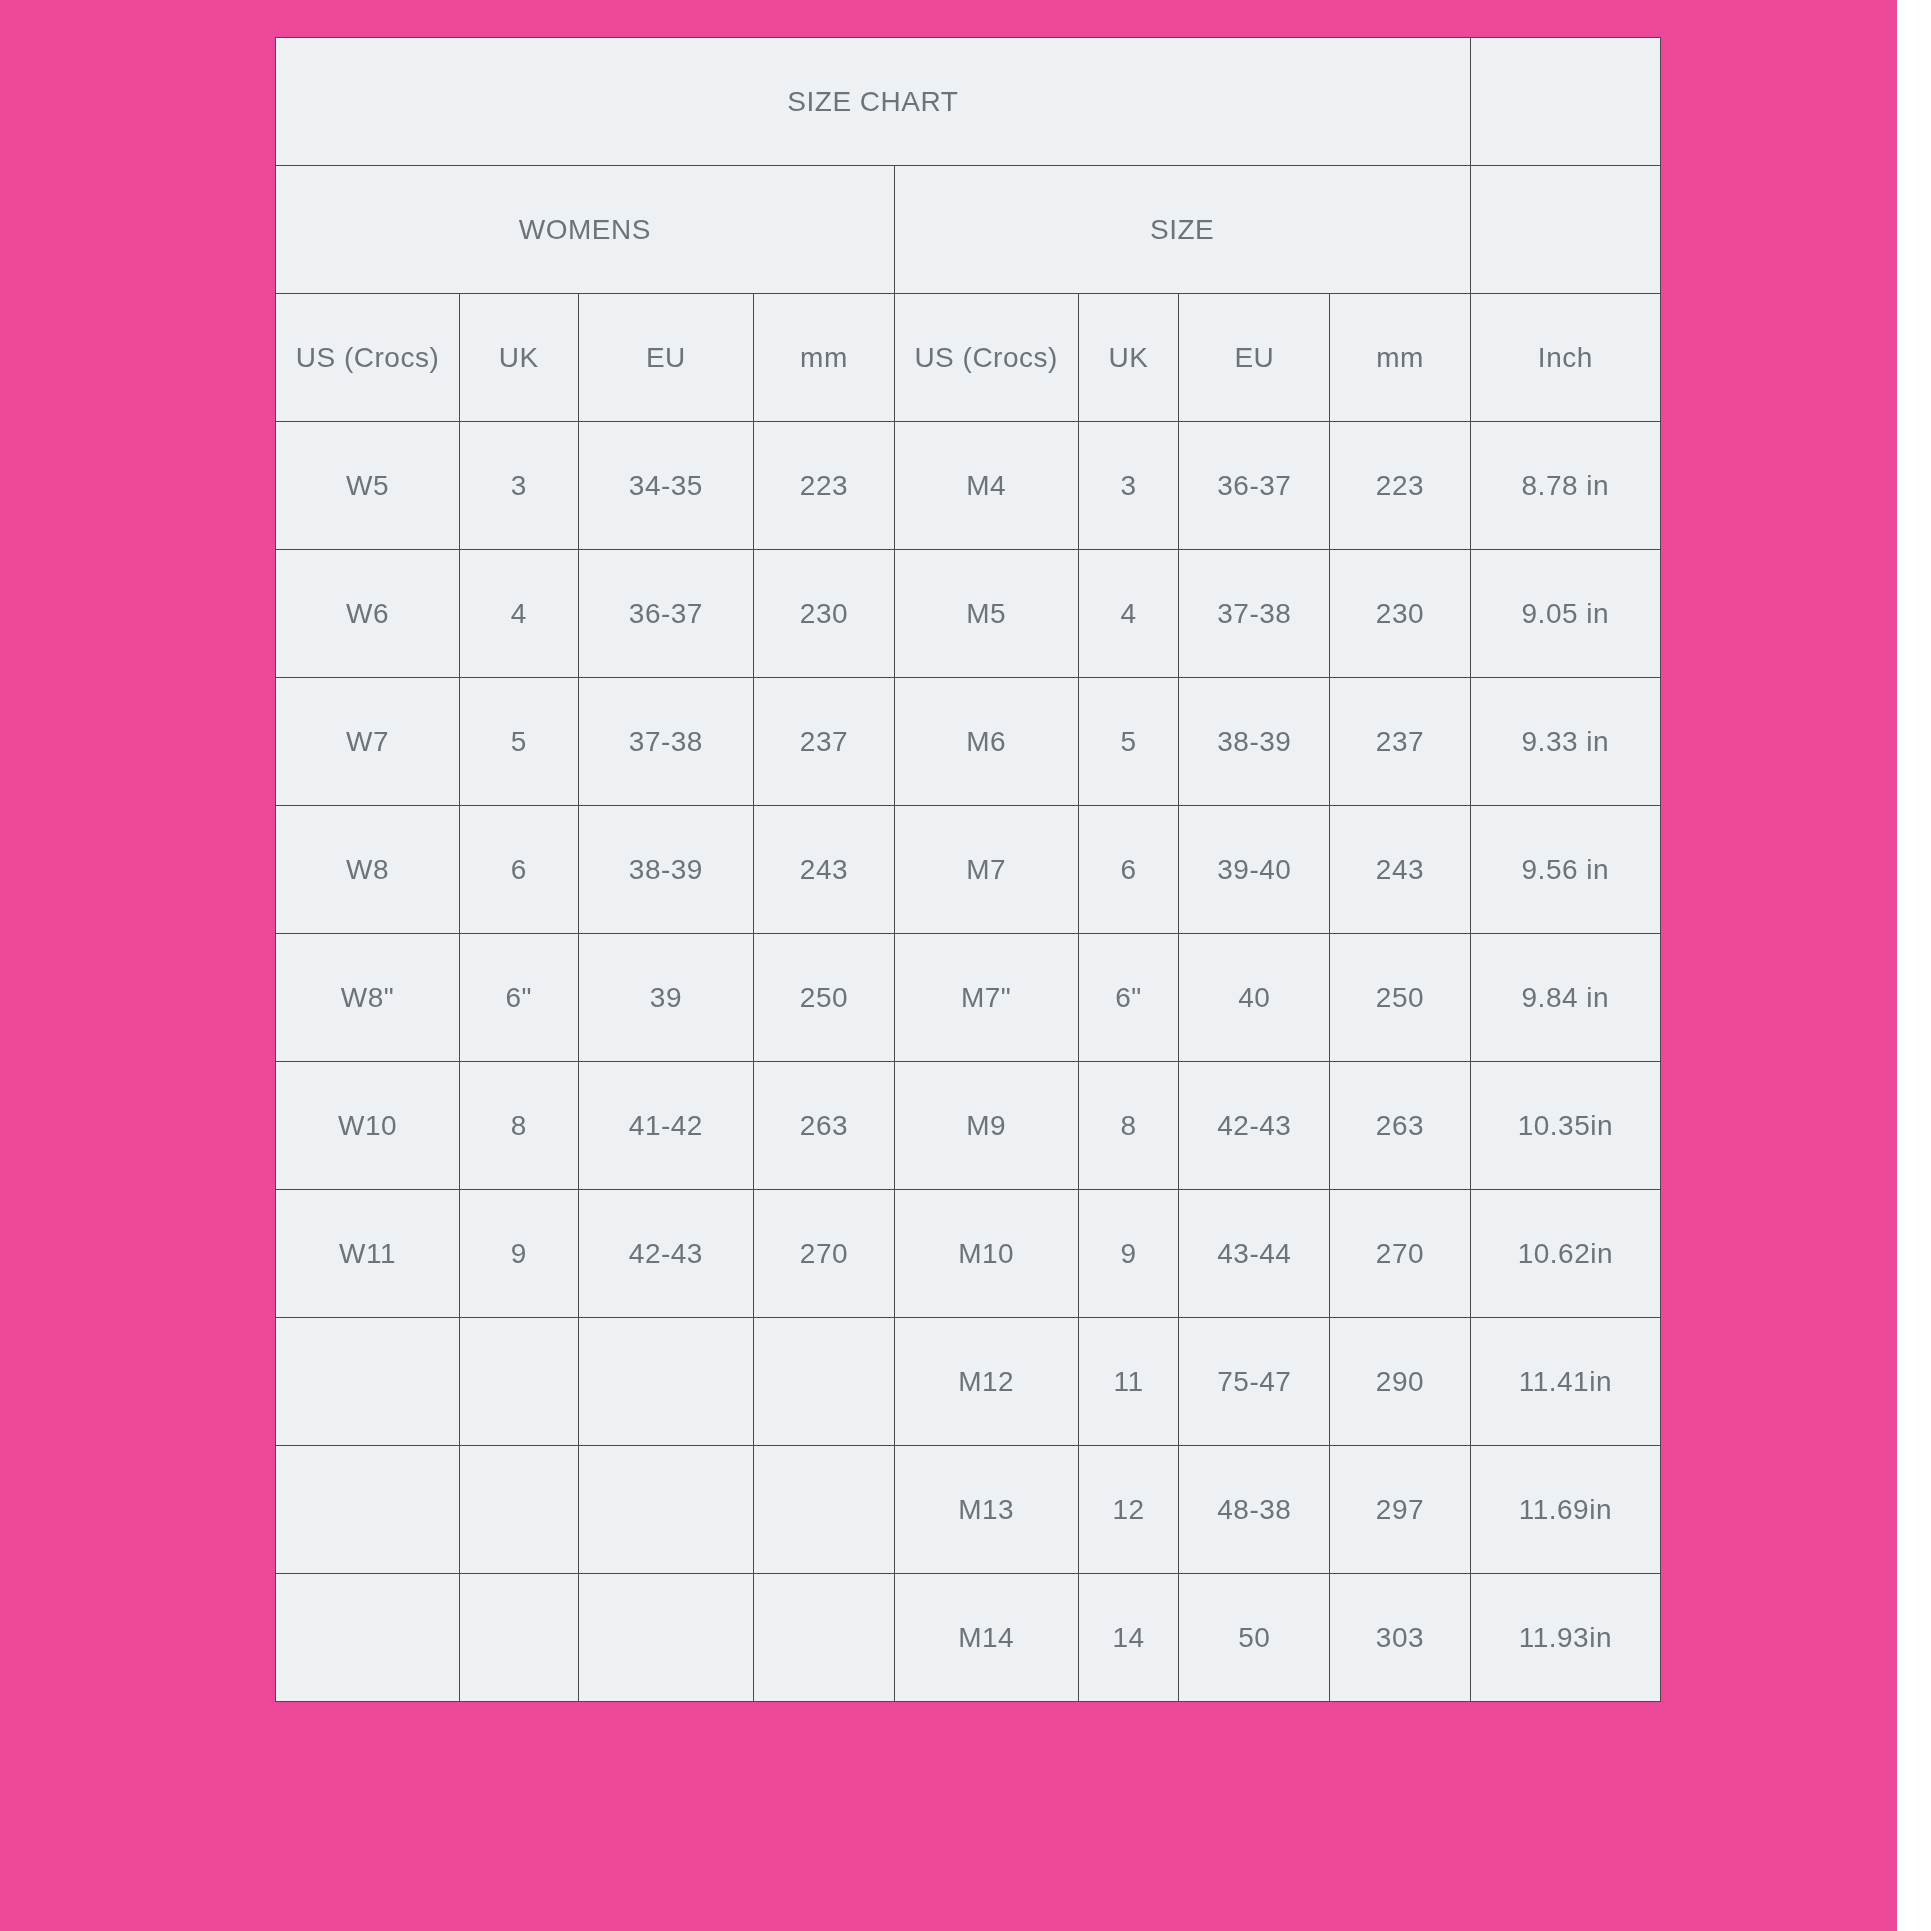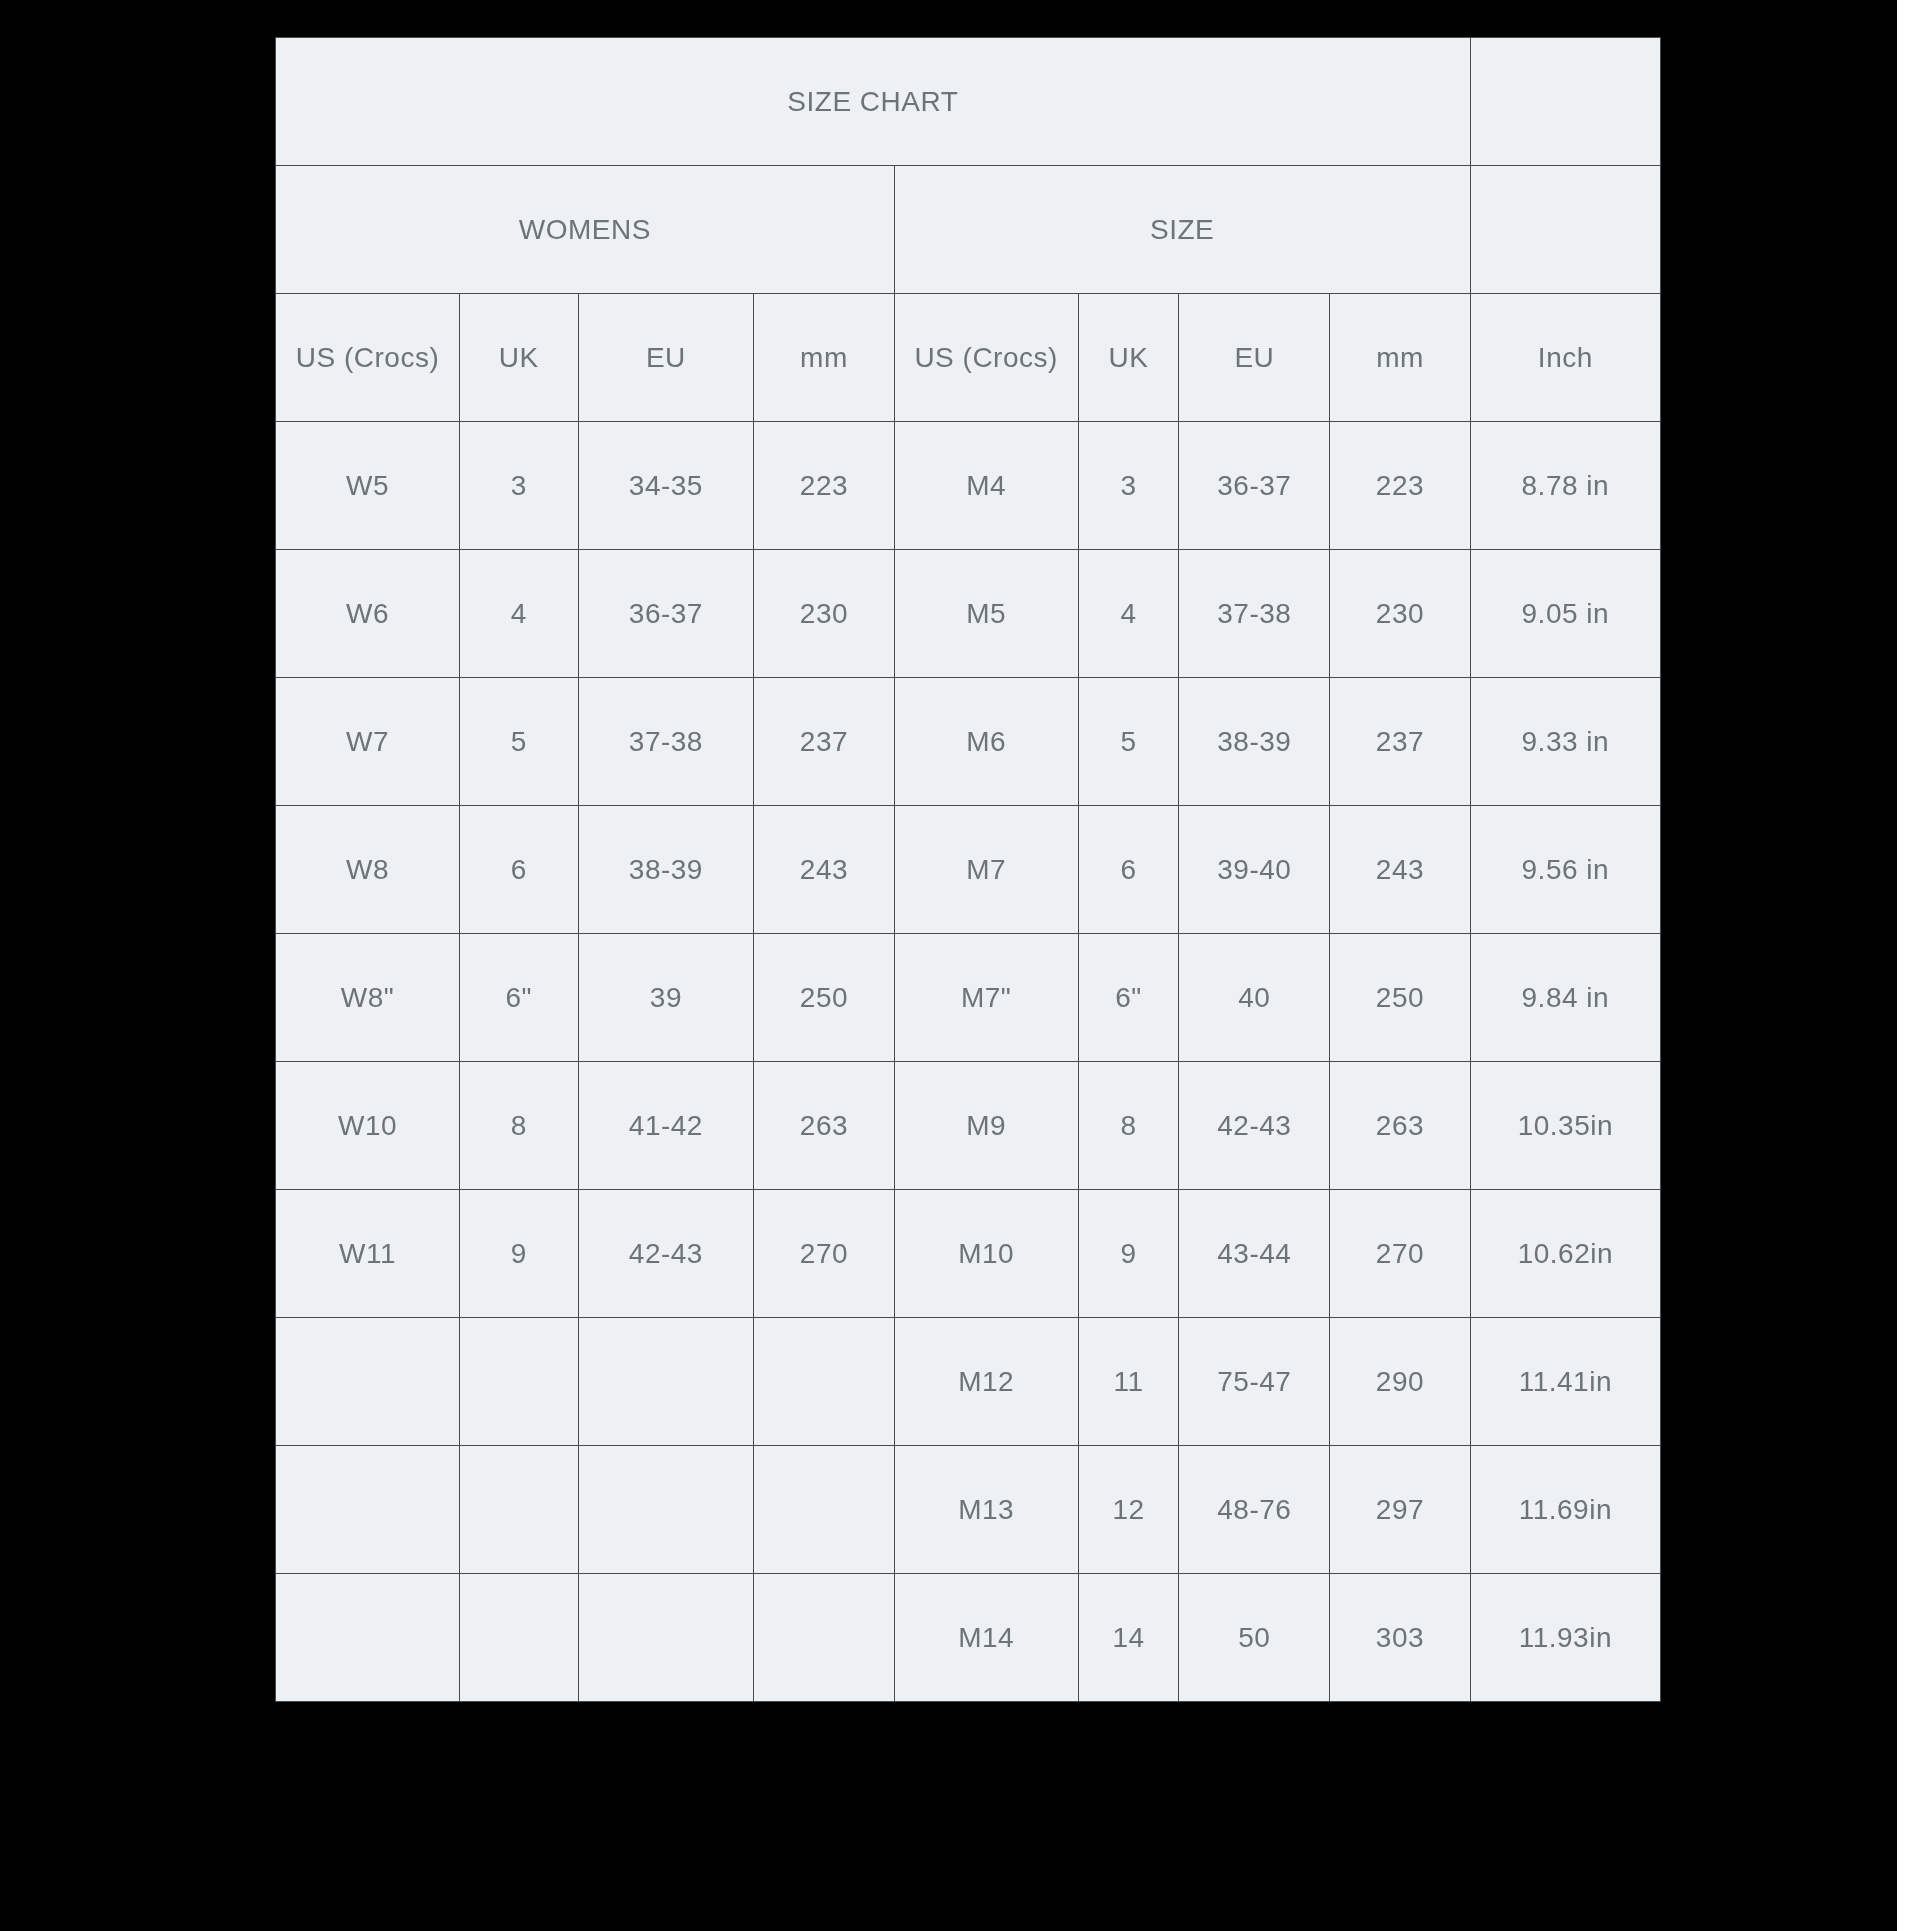--- a/index.html
+++ b/index.html
@@ -7,21 +7,21 @@
     padding: 0;
     background: #ffffff;
     width: 1931px;
     height: 1931px;
     font-family: "Liberation Sans", sans-serif;
   }
   .page {
     width: 1897px;
     height: 1931px;
     position: relative;
-    background: #000000;
+    background: #ec4899;
     box-sizing: border-box;
   }
   .chart-wrap {
     position: absolute;
     left: 275px;
     top: 37px;
     width: 1386px;
     height: 1863px;
   }
   table.size-chart {
@@ -206,21 +206,21 @@
           <td>290</td>
           <td>11.41in</td>
         </tr>
         <tr>
           <td class="empty-cell"></td>
           <td class="empty-cell"></td>
           <td class="empty-cell"></td>
           <td class="empty-cell"></td>
           <td>M13</td>
           <td>12</td>
-          <td>48-76</td>
+          <td>48-38</td>
           <td>297</td>
           <td>11.69in</td>
         </tr>
         <tr>
           <td class="empty-cell"></td>
           <td class="empty-cell"></td>
           <td class="empty-cell"></td>
           <td class="empty-cell"></td>
           <td>M14</td>
           <td>14</td>

